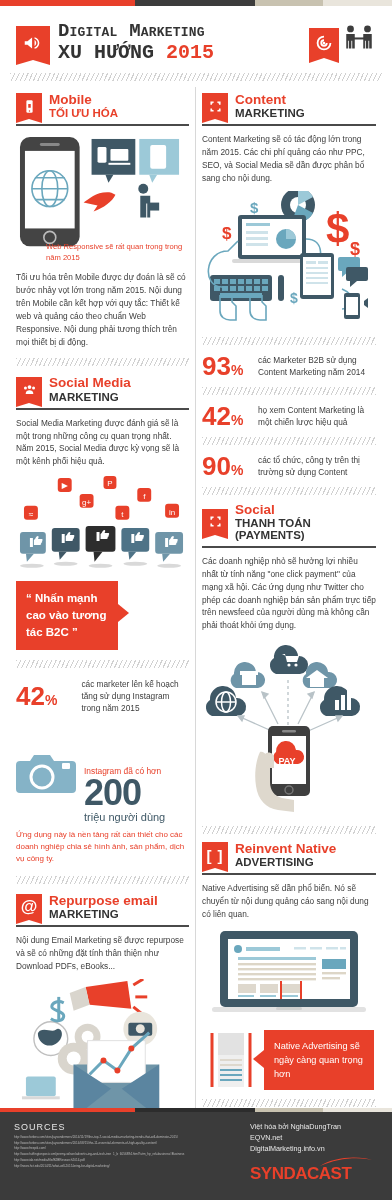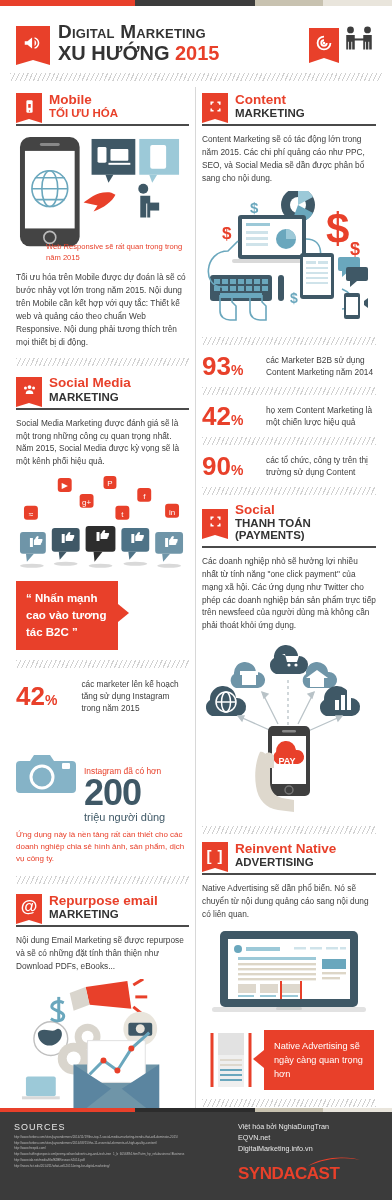--- a/index.html
+++ b/index.html
@@ -22,20 +22,21 @@
   .page {
     width:392px;
     padding:0 10px 0 10px;
     background:#fff;
   }
 
   
   .header {
     display:flex; align-items:center; justify-content:space-between;
     padding:16px 6px 6px 6px;
+    font-family:Liberation Mono, monospace;
   }
   .brandblock { display:flex; align-items:center; gap:8px; }
   .redtag {
     width:34px; height:34px; background:#e8402a;
     position:relative; flex:0 0 34px;
     display:flex; align-items:center; justify-content:center;
   }
   .redtag:after{
     content:""; position:absolute; left:0; bottom:-5px;
     border-left:17px solid #e8402a; border-right:17px solid #e8402a;
@@ -82,21 +83,21 @@
   .rule { height:2px; background:#4a4a4a; margin:5px 0 7px 0; }
 
   
   .para { font-size:8.3px; line-height:1.55; color:#3d3d3d; text-align:left; }
 
   
   .statrow { display:flex; align-items:center; gap:24px; margin:9px 0 7px 0;justify-content:space-between; }
   .statnum { color:#e8402a; font-size:26px; font-weight:bold; line-height:1; white-space:nowrap; }
   .statnum .pc { font-size:14px; }
   .stattxt { font-size:8.3px; line-height:1.45; color:#3d3d3d; }
-  .ministat { display:flex; align-items:center; gap:8px; margin:8px 0; }
+  .ministat { display:flex; align-items:center; gap:0; margin:8px 0; }
 
   
   .bubble {
     background:#e8402a; color:#fff; font-weight:bold;
     font-size:11.5px; line-height:1.5; padding:9px 10px;
     position:relative; width:102px;
   }
   .bubble:after{
     content:""; position:absolute; right:-11px; top:34%;
     border-top:9px solid transparent; border-bottom:9px solid transparent;
@@ -112,21 +113,21 @@
 
   
   .bignum { color:#3f5866; font-size:36px; font-weight:bold; line-height:.95; letter-spacing:-1px;}
   .bigsub { color:#3f5866; font-size:11px; }
   .bigtop { color:#e8402a; font-size:8.4px;margin-top:44px; }
 
   
   .footer {
     position:absolute; left:0; bottom:0; width:392px; height:92px;
     background:#3b3b3b; color:#cfcfcf; display:flex;
-    padding:14px 26px 8px 14px;
+    padding:14px 14px 8px 14px;
   }
   .fleft { flex:1; }
   .srch { font-size:9px; letter-spacing:1px; color:#e6e6e6; margin-bottom:3px; }
   .srcs { font-size:3.1px; line-height:1.85; color:#b9b9b9; word-break:break-all; }
   .fright { width:128px; text-align:left; }
   .credit { font-size:7.2px; line-height:1.5; color:#e8e8e8; }
   .logo {
     margin-top:10px; font-size:17px; font-weight:bold; letter-spacing:-.5px;
     color:#e8402a; position:relative;
   }

